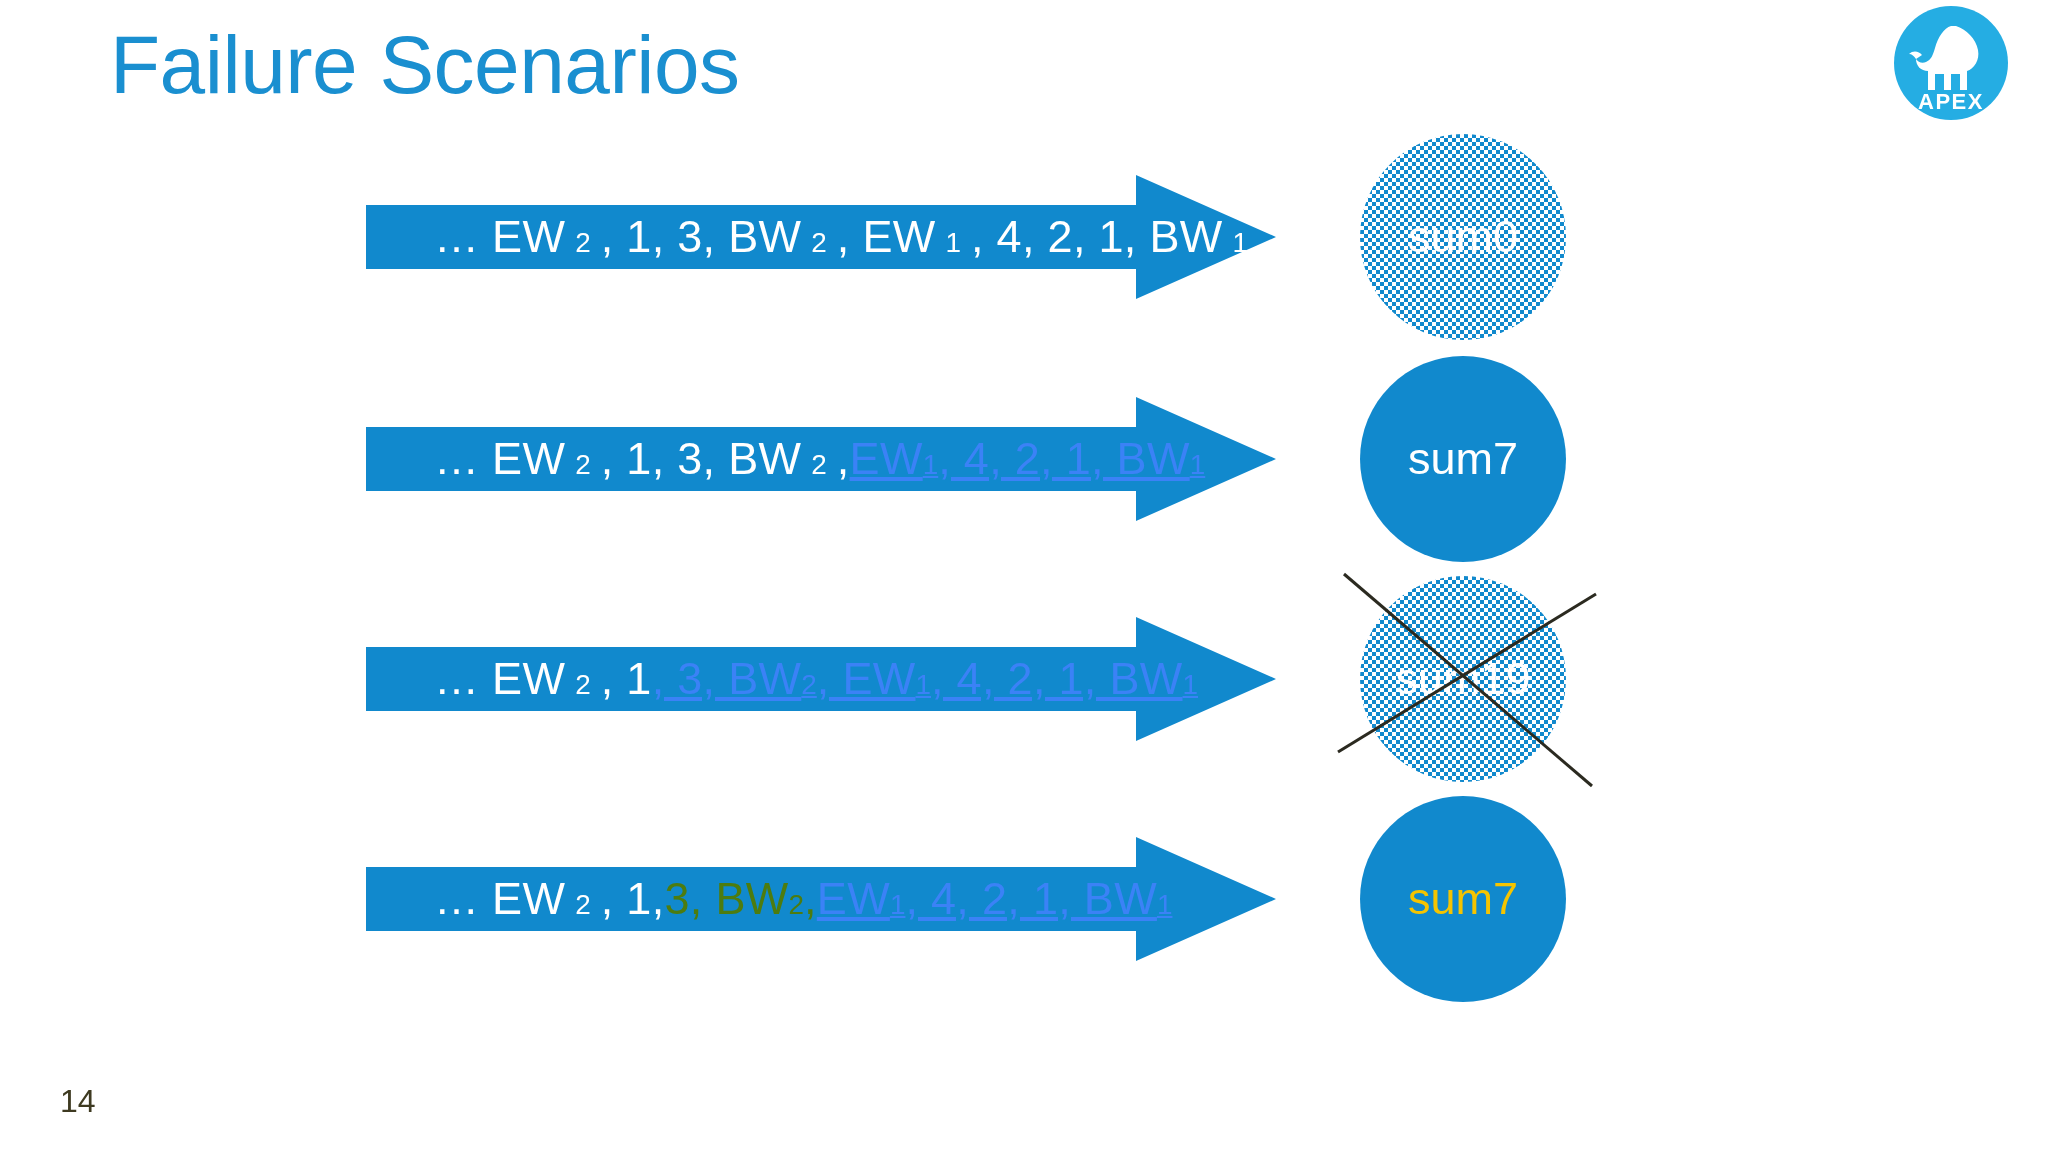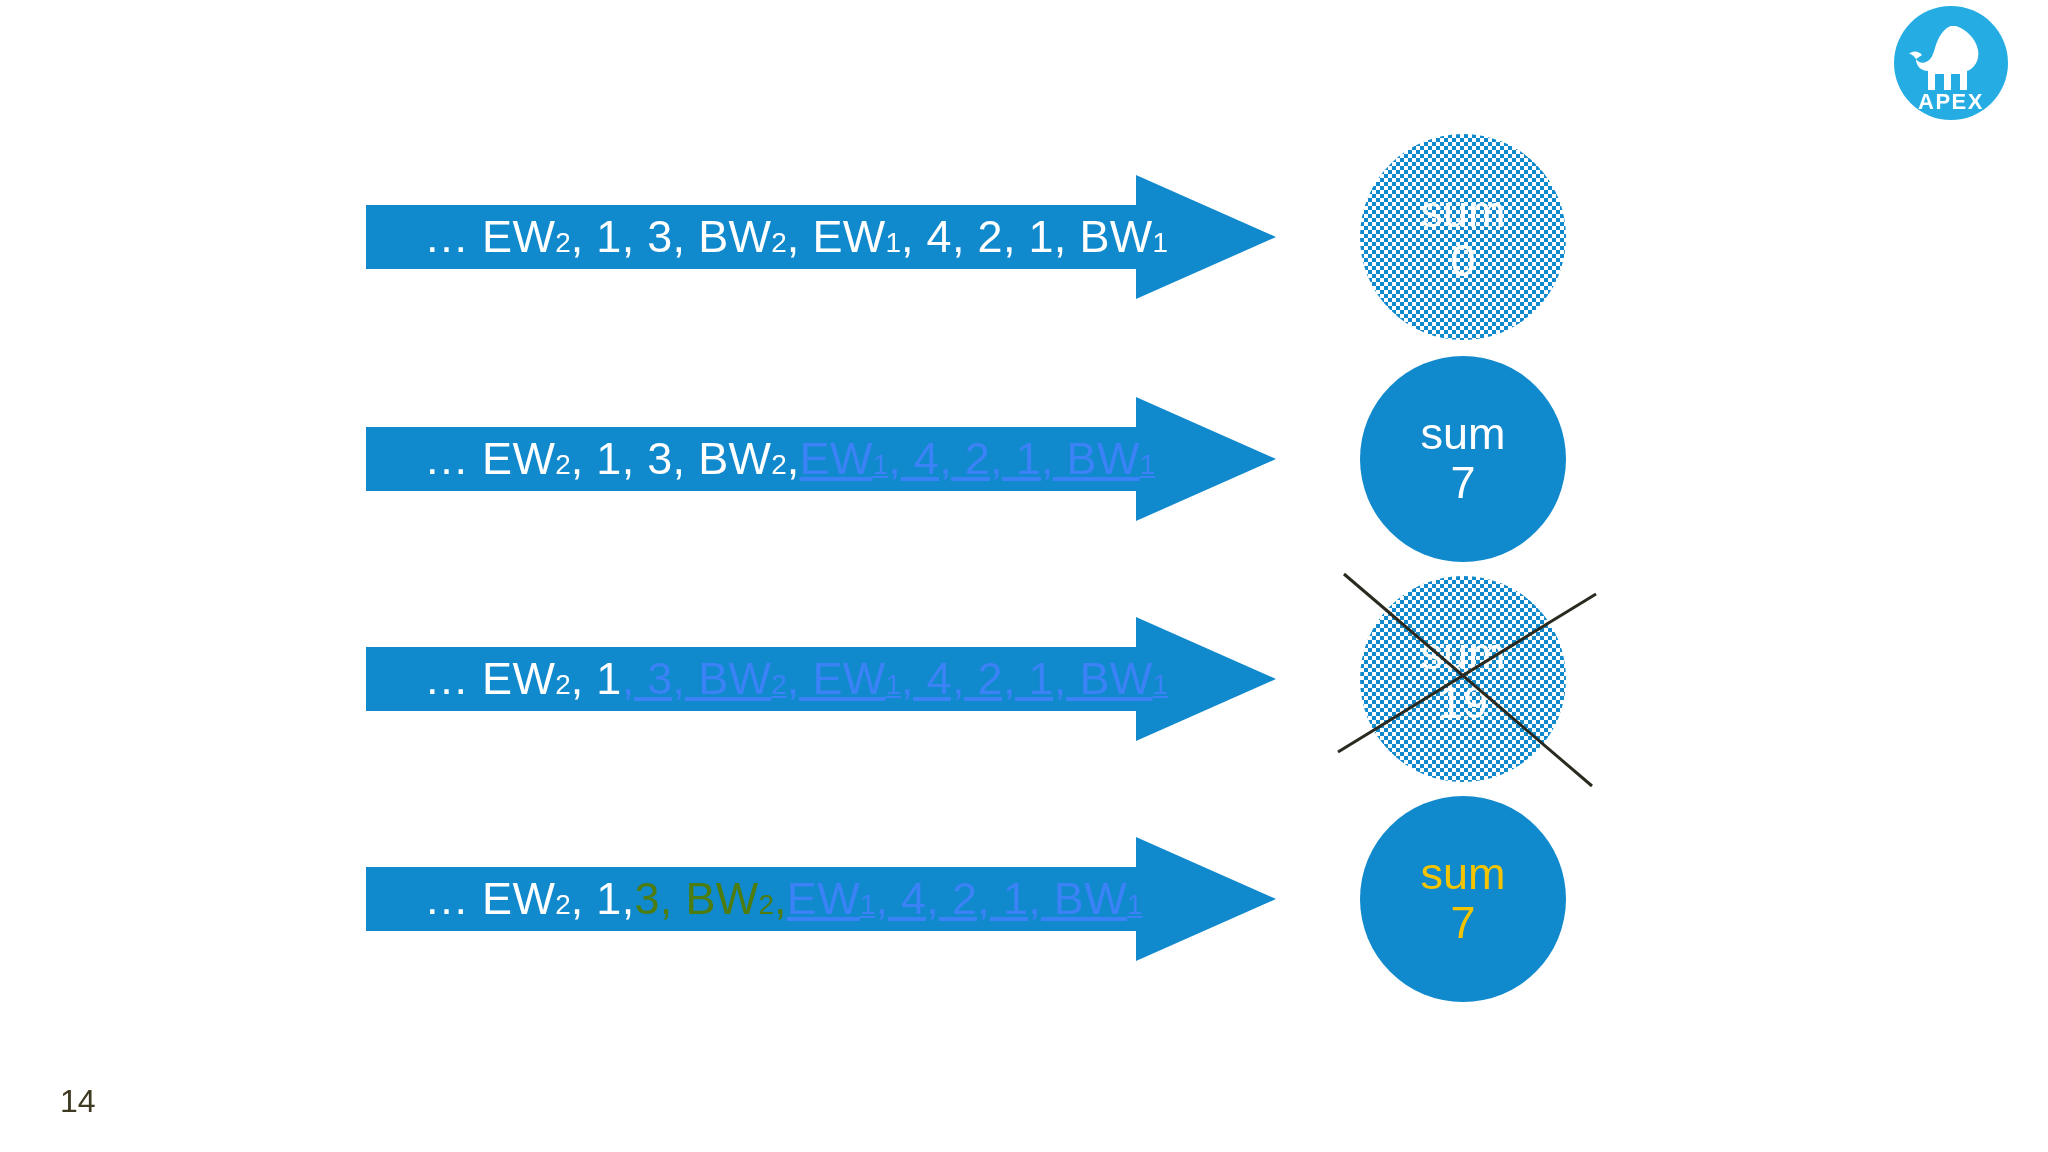--- a/index.html
+++ b/index.html
@@ -59,39 +59,39 @@
     left: 58px;
     top: 0;
     height: 130px;
     display: flex;
     align-items: center;
     font-size: 45px;
     color: #ffffff;
     white-space: nowrap;
     letter-spacing: 0.3px;
   }
-  .arrow-text .seg-white  { color: #ffffff; }
+  .arrow-text .seg-white  { color: #ffffff; margin-left: 10px; }
   .arrow-text .seg-grey   { color: #3b82f6; text-decoration: underline; }
   .arrow-text .seg-yellow { color: #4d7c0f; }
   .arrow-text sub {
     font-size: 0.62em;
     vertical-align: baseline;
     position: relative;
     top: 0.22em;
     letter-spacing: 0;
   }
 
   
   .sum-circle {
     position: absolute;
     width: 206px;
     height: 206px;
     border-radius: 50%;
     display: flex;
-    flex-direction: column;
+    flex-direction: row;
     align-items: center;
     justify-content: center;
     line-height: 1.08;
     font-size: 45px;
   }
   .sum-circle.solid {
     background: #1189CD;
   }
   .sum-circle.dither {
     background-color: #1189CD;
@@ -147,20 +147,21 @@
     font-variant: small-caps;
     line-height: 1;
     white-space: nowrap;
   }
 </style>
 </head>
 <body>
 
 <div id="slide">
 
+  <div id="slide-title">Failure Scenarios</div>
 
   <div id="apex-logo">
     <svg viewBox="0 0 118 118" width="118" height="118" aria-hidden="true">
       <circle cx="59" cy="59" r="57" fill="#25ADE3"></circle>
       <g fill="#ffffff">
         <path d="M59 22 C52 24 46 33 43 44 C41 51 39 56 34 58 C30 60 26 58 24 55 C24 62 29 67 36 67 L36 86 L43 86 L43 70 L52 70 L52 86 L59 86 L59 70 L68 70 L68 86 L75 86 L75 67 C82 65 88 56 86 46 C84 35 74 25 64 22 Z"></path>
         <path d="M24 55 C22 52 20 50 17 50 C21 46 27 47 30 51 Z"></path>
       </g>
       <text x="59" y="105" text-anchor="middle" fill="#ffffff" font-family="Liberation Sans, sans-serif" font-size="22" font-weight="700" letter-spacing="1.5">APEX</text>
     </svg>

